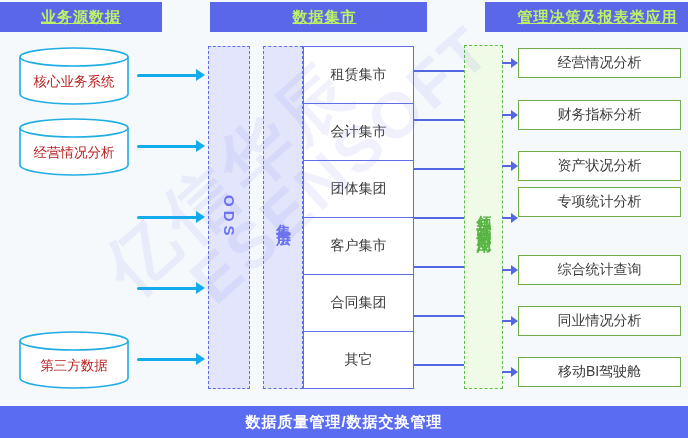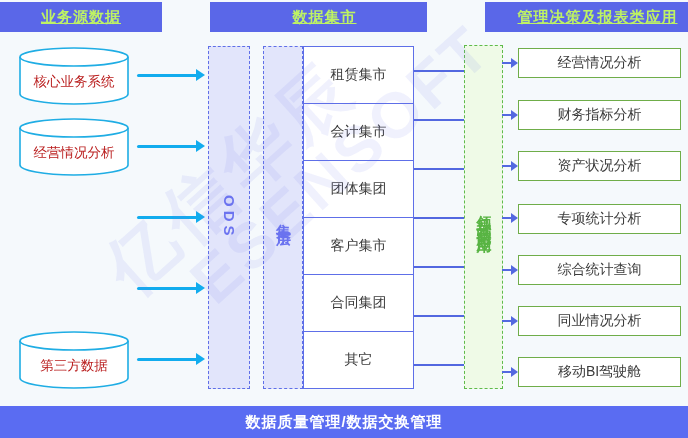--- a/index.html
+++ b/index.html
@@ -181,21 +181,21 @@
       <div class="head"></div>
     </div>
   <div class="arrow-p" style="top:367px">
       <div class="line"></div>
       <div class="head"></div>
     </div>
 
   <div class="app-box" style="top:48px">经营情况分析</div>
   <div class="app-box" style="top:100px">财务指标分析</div>
   <div class="app-box" style="top:151px">资产状况分析</div>
-  <div class="app-box" style="top:204px">专项统计分析</div>
+  <div class="app-box" style="top:187px">专项统计分析</div>
   <div class="app-box" style="top:255px">综合统计查询</div>
   <div class="app-box" style="top:306px">同业情况分析</div>
   <div class="app-box" style="top:357px">移动BI驾驶舱</div>
 
   <div class="footer">数据质量管理/数据交换管理</div>
 
   <div class="watermark">
     <div class="w1">亿信华辰</div>
     <div class="w2">ESENSOFT</div>
   </div>

